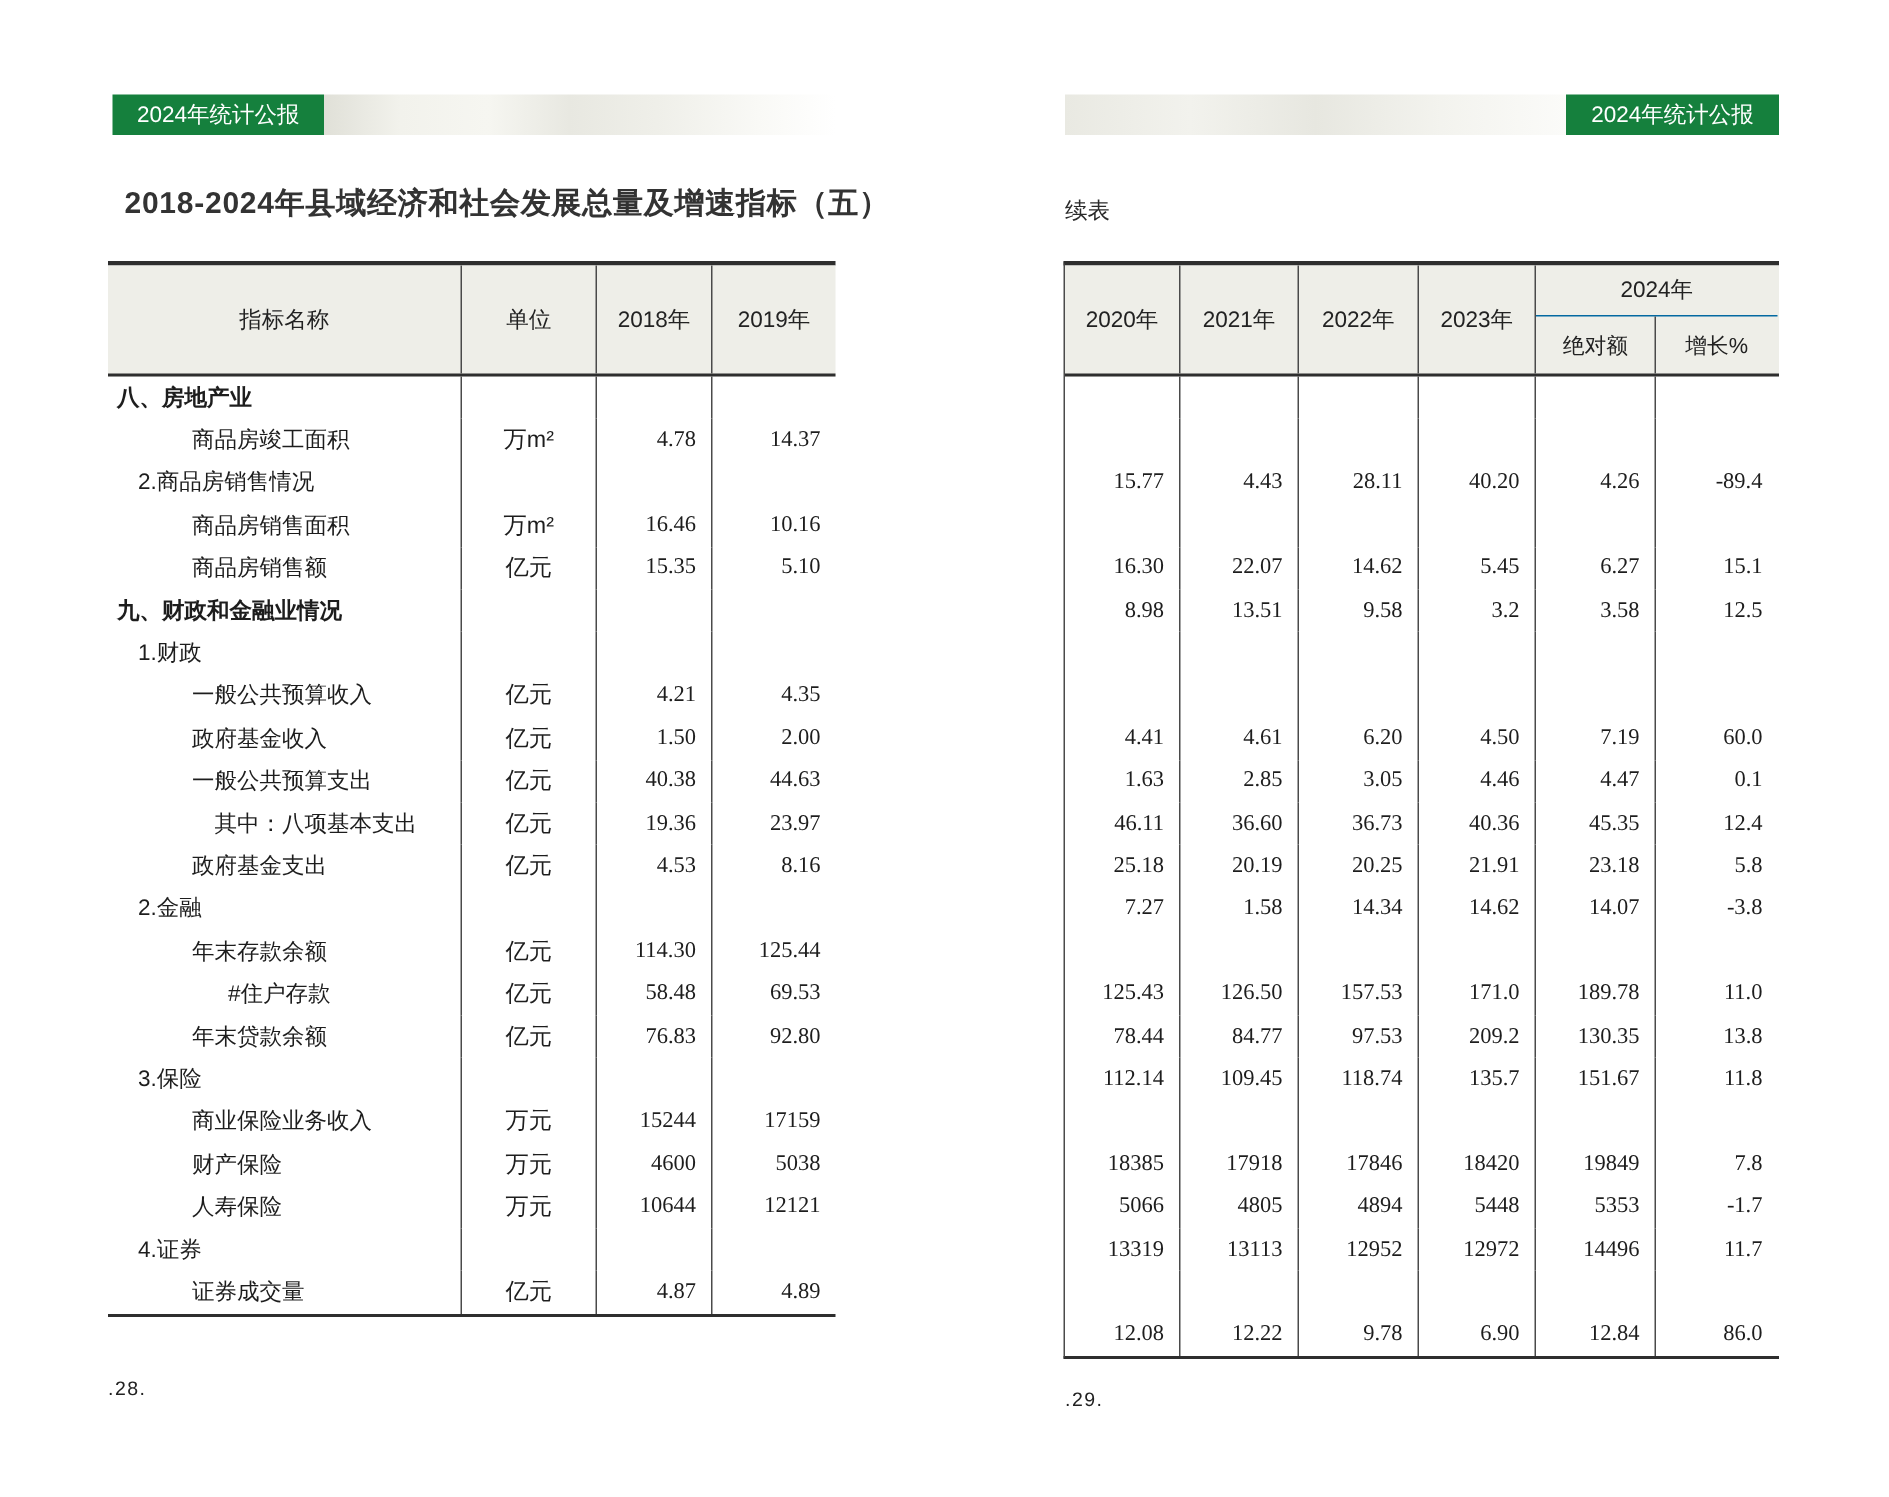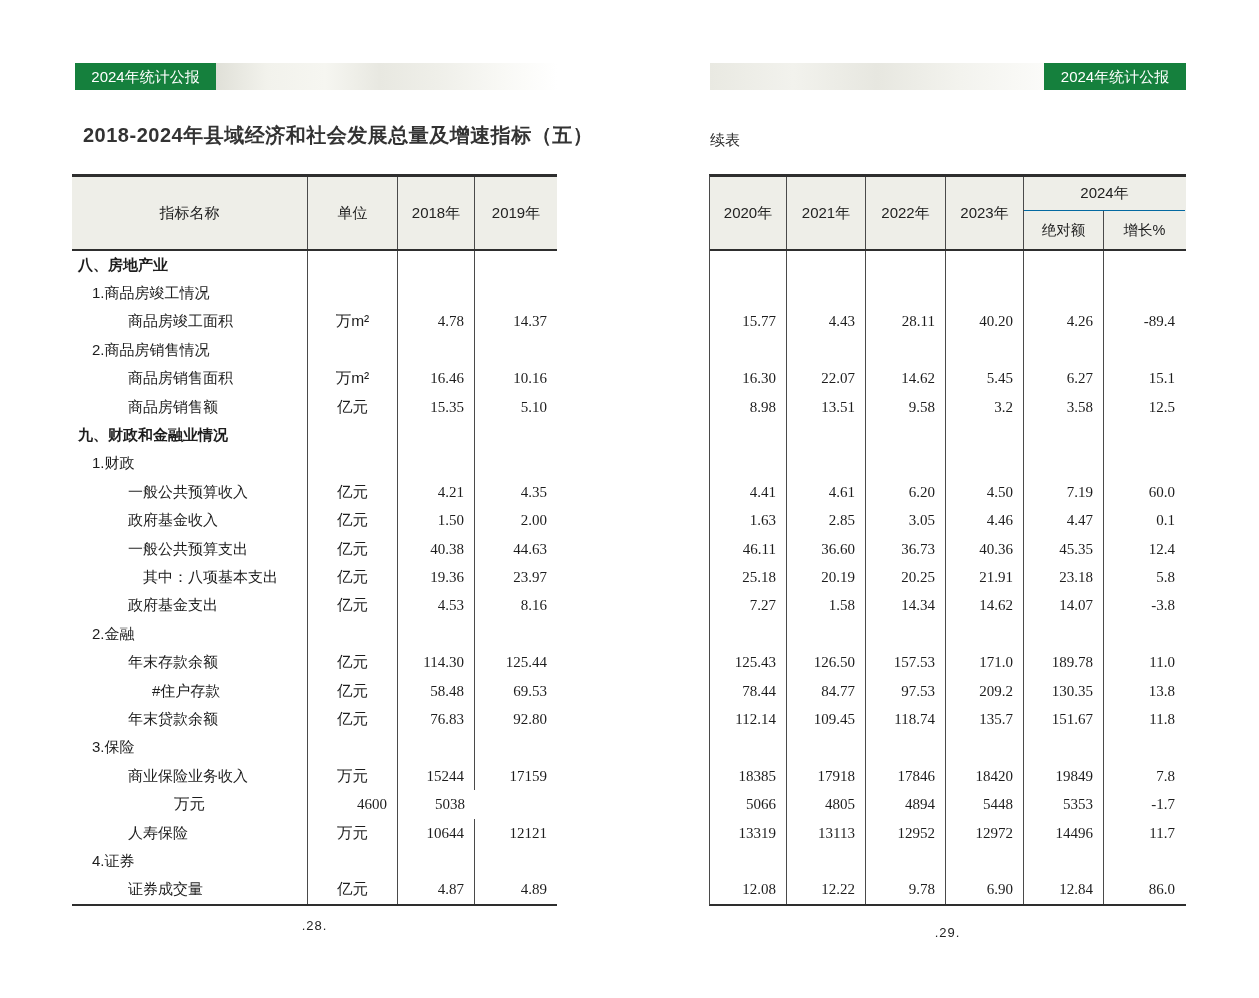--- a/index.html
+++ b/index.html
@@ -117,21 +117,20 @@
   .td.num {
     justify-content: flex-end;
     padding-right: 10px;
     font-family: "Liberation Serif", "DejaVu Serif", serif;
     font-size: 15px;
   }
 
   
   .page-number {
     position: absolute;
-    text-align: center;
     font-family: "Liberation Sans", sans-serif;
     font-size: 13px;
     color: #222222;
     letter-spacing: 1px;
   }
   .page-number.left  { left: 72px;  width: 485px; top: 918px; }
   .page-number.right { left: 710px; width: 475px; top: 925px; }
 </style>
 </head>
 <body>
@@ -153,26 +152,20 @@
     <div class="th">2019年</div>
   </div>
   <div class="tbody" id="left-tbody">
       <div class="trow">
         <div class="td name ind0 bold">八、房地产业</div>
         <div class="td unit"></div>
         <div class="td num"></div>
         <div class="td num"></div>
       </div>
       <div class="trow">
-        <div class="td name ind1">1.商品房竣工情况</div>
-        <div class="td unit"></div>
-        <div class="td num"></div>
-        <div class="td num"></div>
-      </div>
-      <div class="trow">
         <div class="td name ind2">商品房竣工面积</div>
         <div class="td unit">万m²</div>
         <div class="td num">4.78</div>
         <div class="td num">14.37</div>
       </div>
       <div class="trow">
         <div class="td name ind1">2.商品房销售情况</div>
         <div class="td unit"></div>
         <div class="td num"></div>
         <div class="td num"></div>
@@ -261,20 +254,21 @@
         <div class="td num"></div>
         <div class="td num"></div>
       </div>
       <div class="trow">
         <div class="td name ind2">商业保险业务收入</div>
         <div class="td unit">万元</div>
         <div class="td num">15244</div>
         <div class="td num">17159</div>
       </div>
       <div class="trow">
+        <div class="td name ind2">财产保险</div>
         <div class="td unit">万元</div>
         <div class="td num">4600</div>
         <div class="td num">5038</div>
       </div>
       <div class="trow">
         <div class="td name ind2">人寿保险</div>
         <div class="td unit">万元</div>
         <div class="td num">10644</div>
         <div class="td num">12121</div>
       </div>

